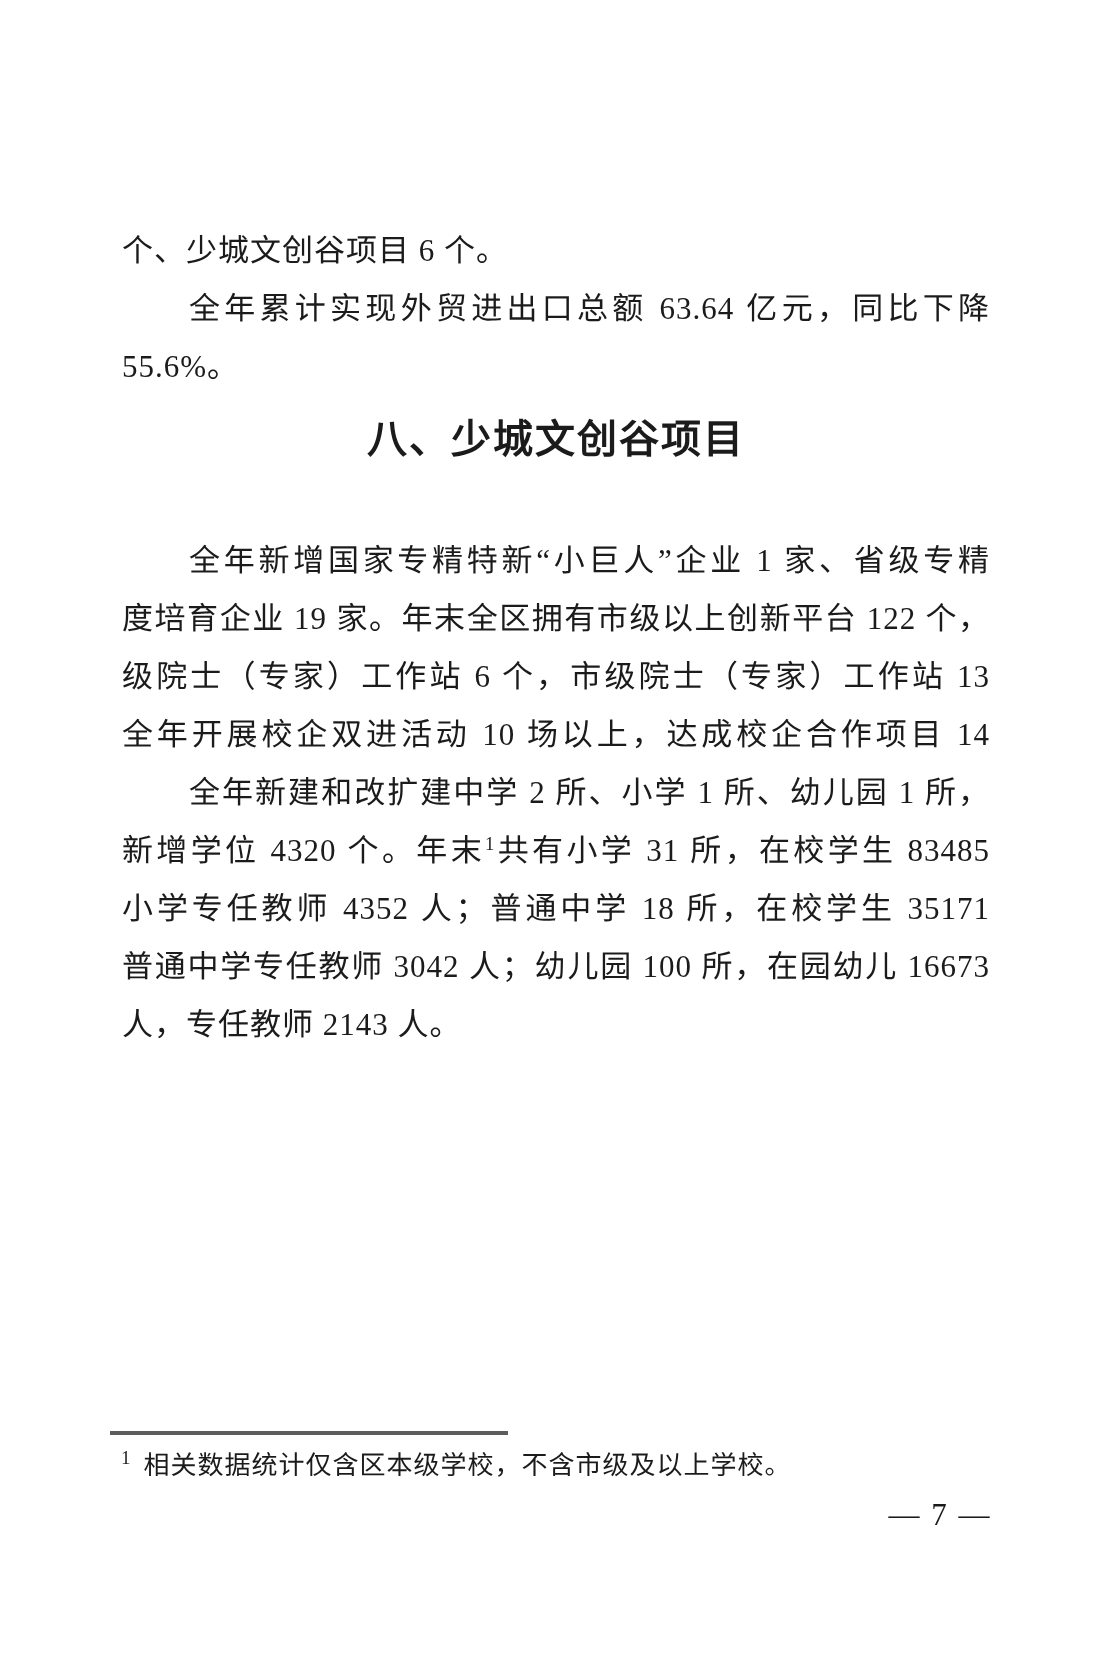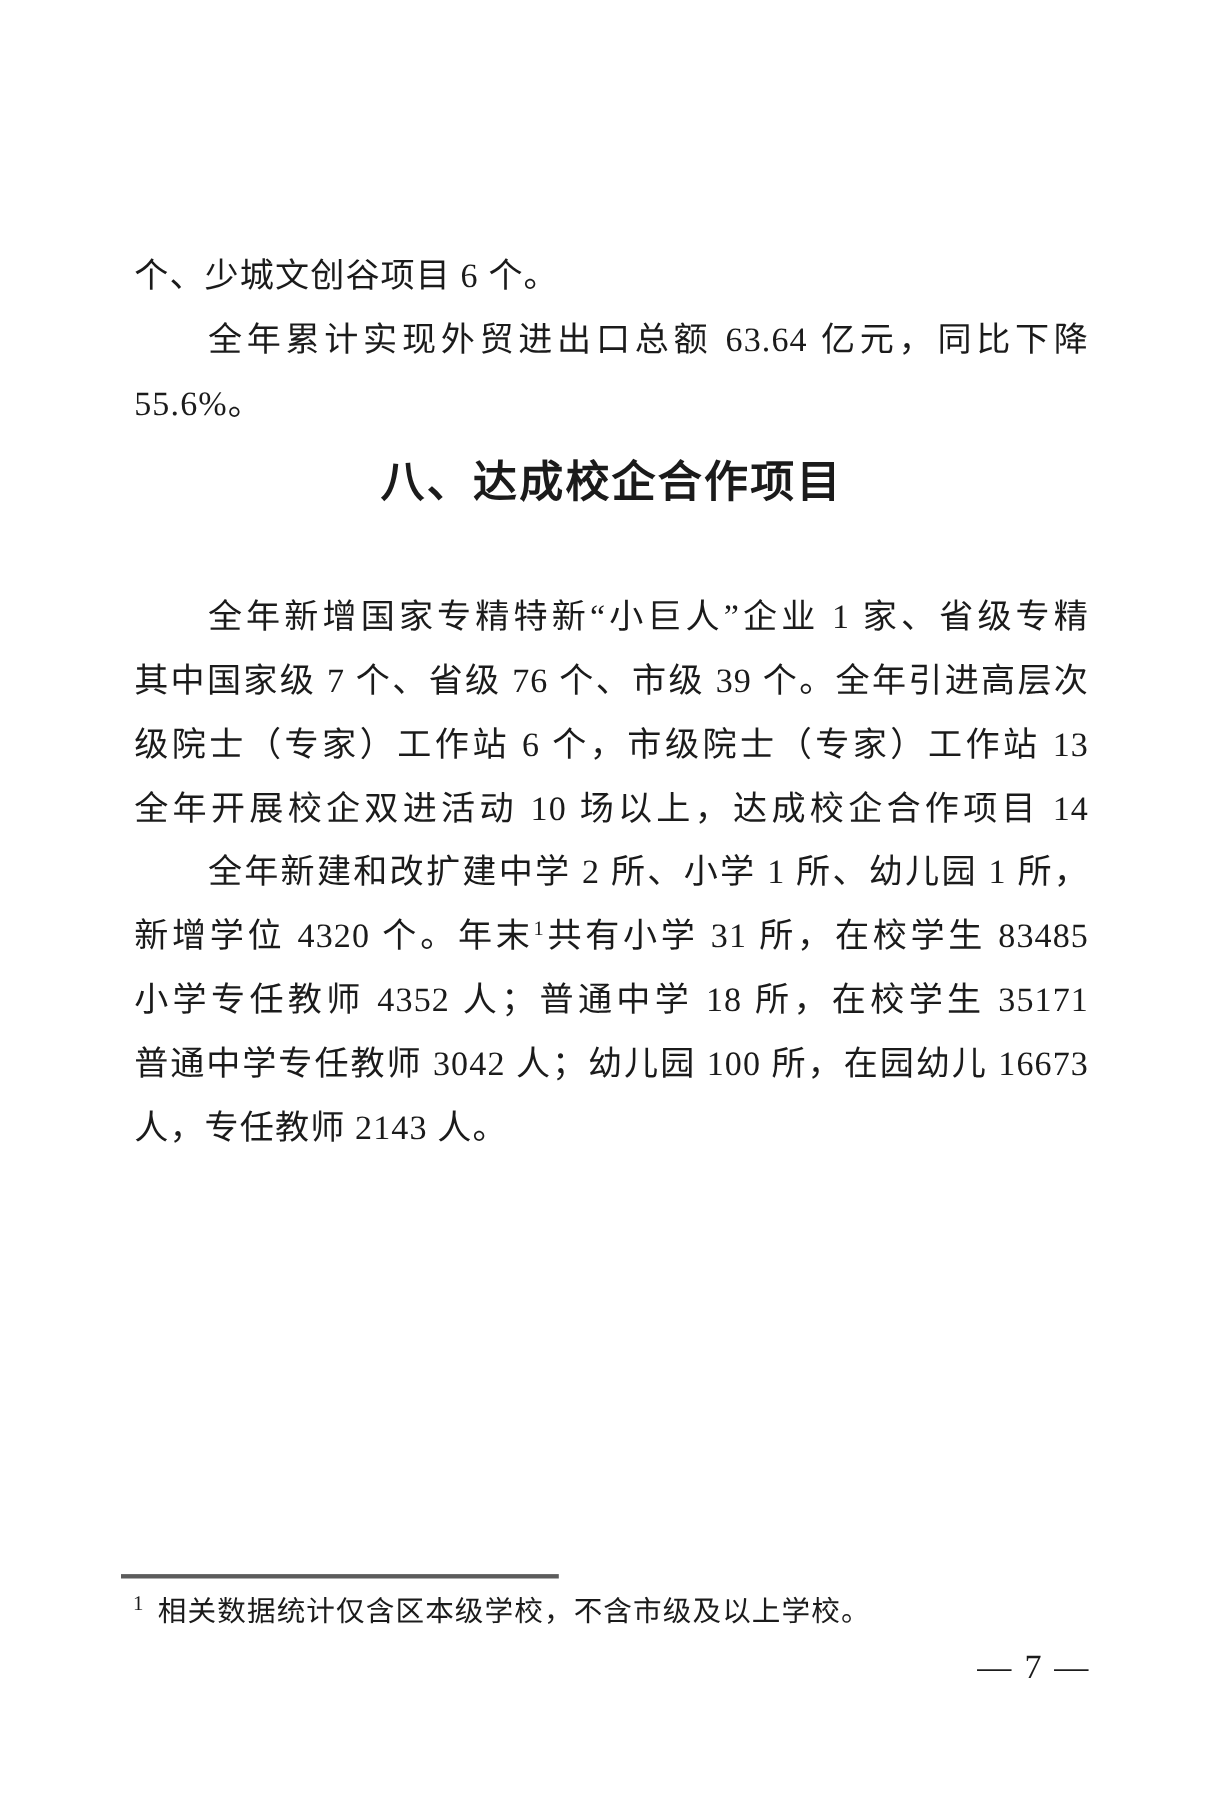--- a/index.html
+++ b/index.html
@@ -96,24 +96,24 @@
 <div class="page">
 
   <div class="text-flow">
 
     <div class="line end">个、少城文创谷项目 6 个。</div>
 
     <div class="line indent">全年累计实现外贸进出口总额 63.64 亿元，同比下降</div>
 
     <div class="line end">55.6%。</div>
 
-    <div class="section-heading">八、达成校企合作项目</div>
+    <div class="section-heading">八、少城文创谷项目</div>
 
     <div class="line indent">全年新增国家专精特新“小巨人”企业 1 家、省级专精</div>
-    <div class="line">其中国家级 7 个、省级 76 个、市级 39 个。全年引进高层次</div>
+    <div class="line">度培育企业 19 家。年末全区拥有市级以上创新平台 122 个，</div>
     <div class="line">级院士（专家）工作站 6 个，市级院士（专家）工作站 13 个。</div>
     <div class="line">全年开展校企双进活动 10 场以上，达成校企合作项目 14 个。</div>
 
     <div class="line indent">全年新建和改扩建中学 2 所、小学 1 所、幼儿园 1 所，</div>
     <div class="line"><span>新增学位 4320 个。年末</span><span class="sup-marker">1</span><span>共有小学 31 所，在校学生 83485 人，</span></div>
     <div class="line">小学专任教师 4352 人；普通中学 18 所，在校学生 35171 人，</div>
     <div class="line">普通中学专任教师 3042 人；幼儿园 100 所，在园幼儿 16673</div>
     <div class="line end">人，专任教师 2143 人。</div>
 
   </div>

